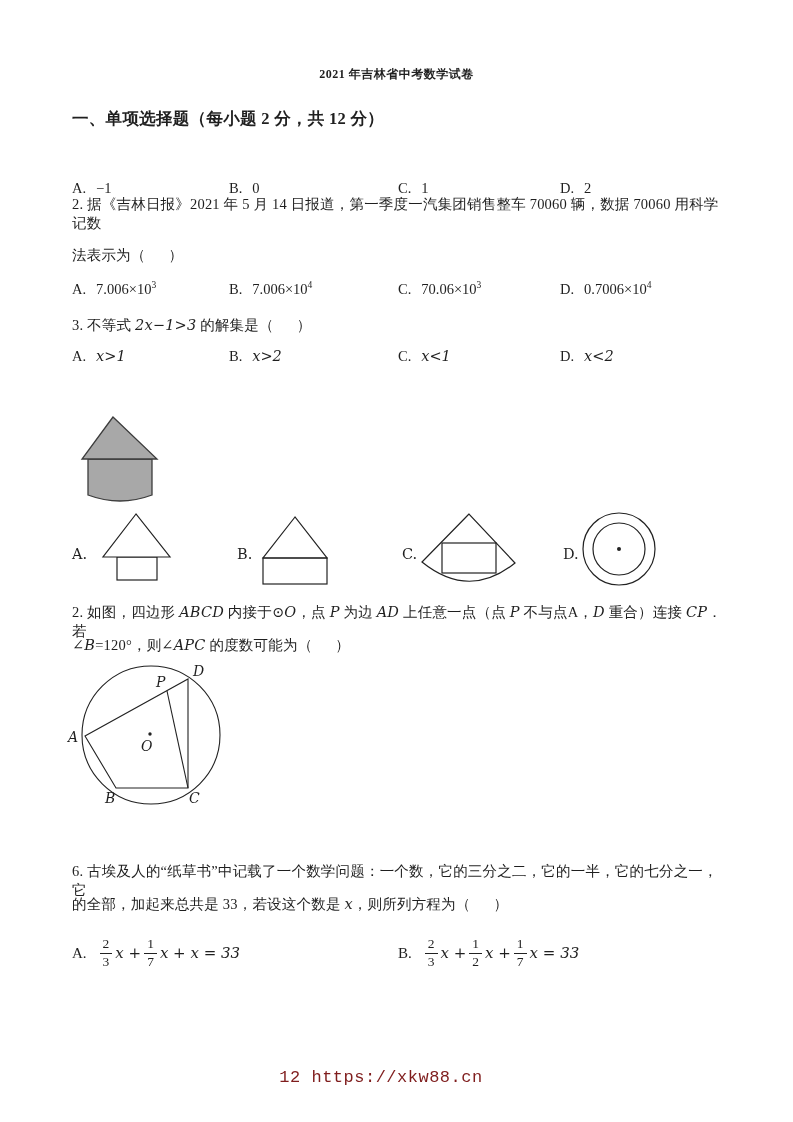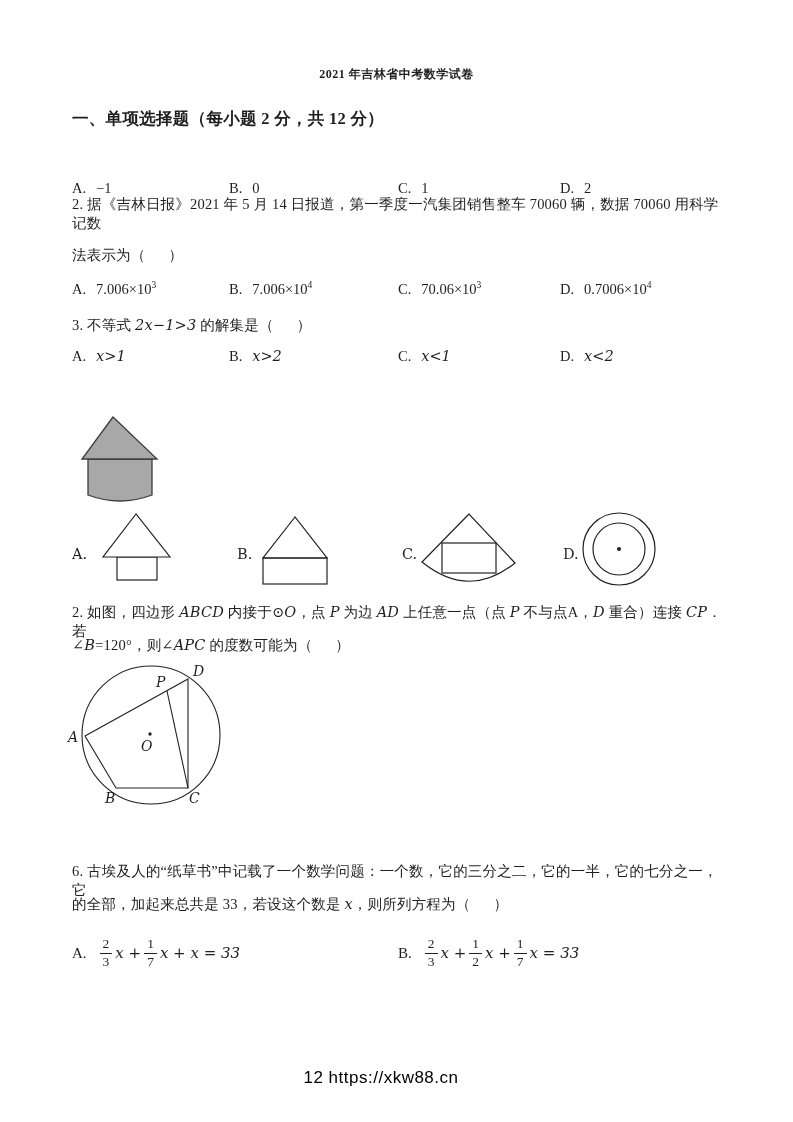--- a/index.html
+++ b/index.html
@@ -29,22 +29,22 @@
   .m{font-style:italic;font-family:"DejaVu Serif","Liberation Serif",serif;}
   sup{font-size:9.5px;vertical-align:super;line-height:0;}
   .eqrow{position:absolute;left:72px;top:925px;width:680px;height:56px;}
   .eq{position:absolute;top:0;height:56px;display:inline-flex;align-items:center;font-size:15px;}
   .eq .lbl{margin-right:10px;}
   .frac{display:inline-block;text-align:center;line-height:1.1;font-size:13.5px;margin:0 3px;}
   .frac .fn{display:block;padding:0 3px 1px 3px;border-bottom:1px solid #222222;}
   .frac .fd{display:block;padding:1px 3px 0 3px;}
   .footer{
     position:absolute;left:0;top:1068px;width:762px;text-align:center;
-    font-family:Liberation Sans, sans-serif;
-    font-size:17px;color:#000000;letter-spacing:0.5px;
+    font-family:Liberation Mono, monospace;
+    font-size:17px;color:#7f1d1d;letter-spacing:0.5px;
   }
   svg text{font-family:"DejaVu Serif","Liberation Serif",serif;}
   svg .figlabel{font-style:italic;font-size:14px;fill:#1f1f1f;}
   svg .shapelabel{font-style:normal;font-size:14.5px;fill:#1f1f1f;}
 </style>
 </head>
 <body>
 
 <div class="page">
 

